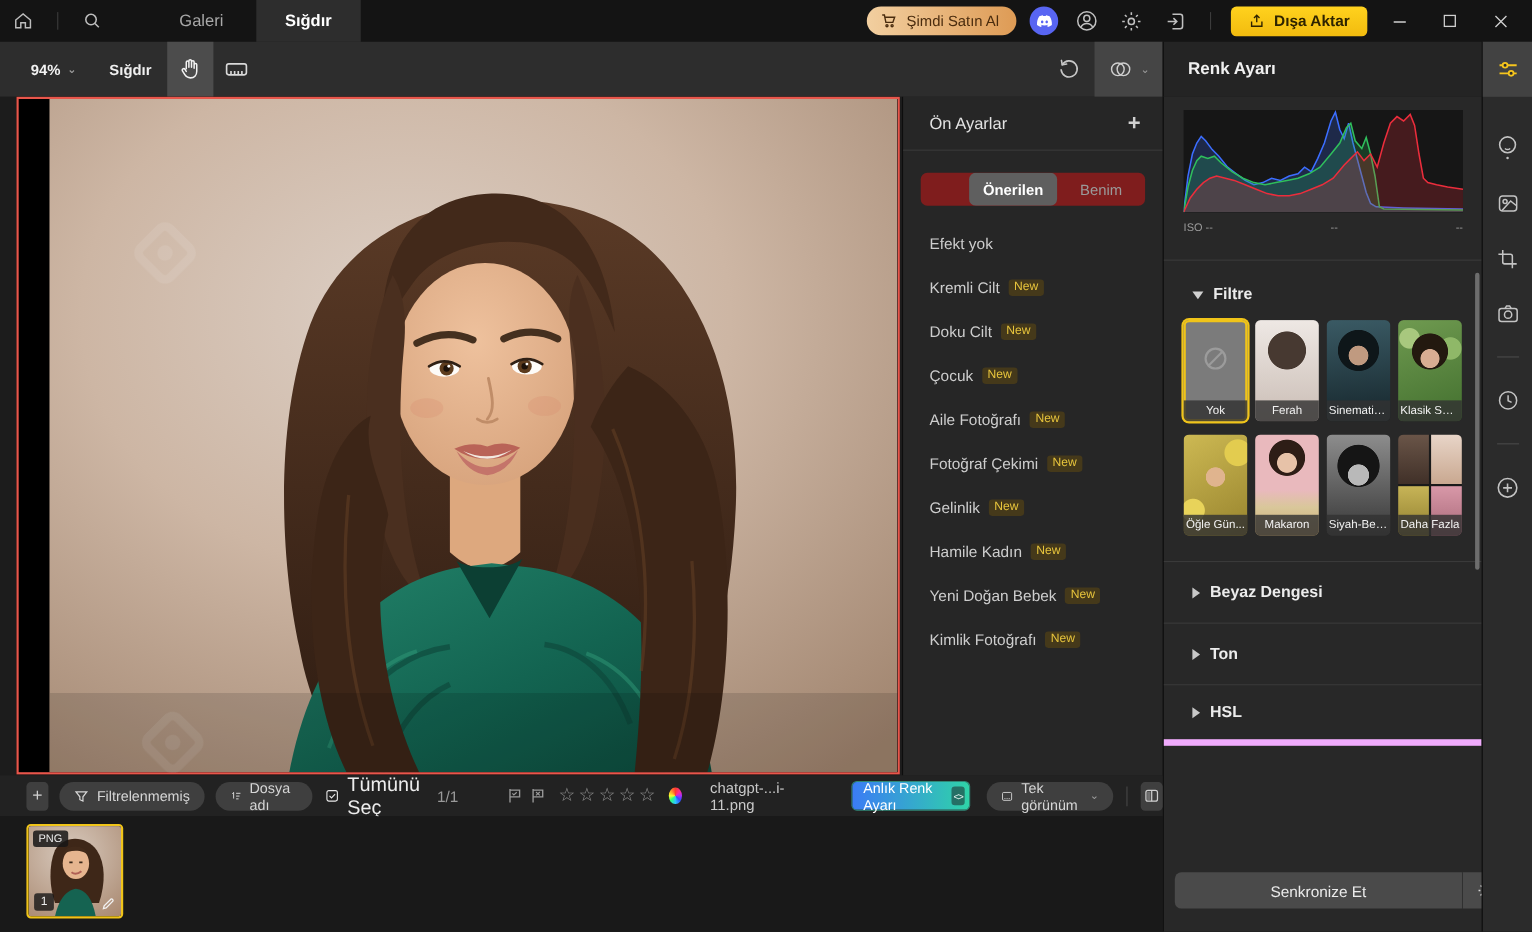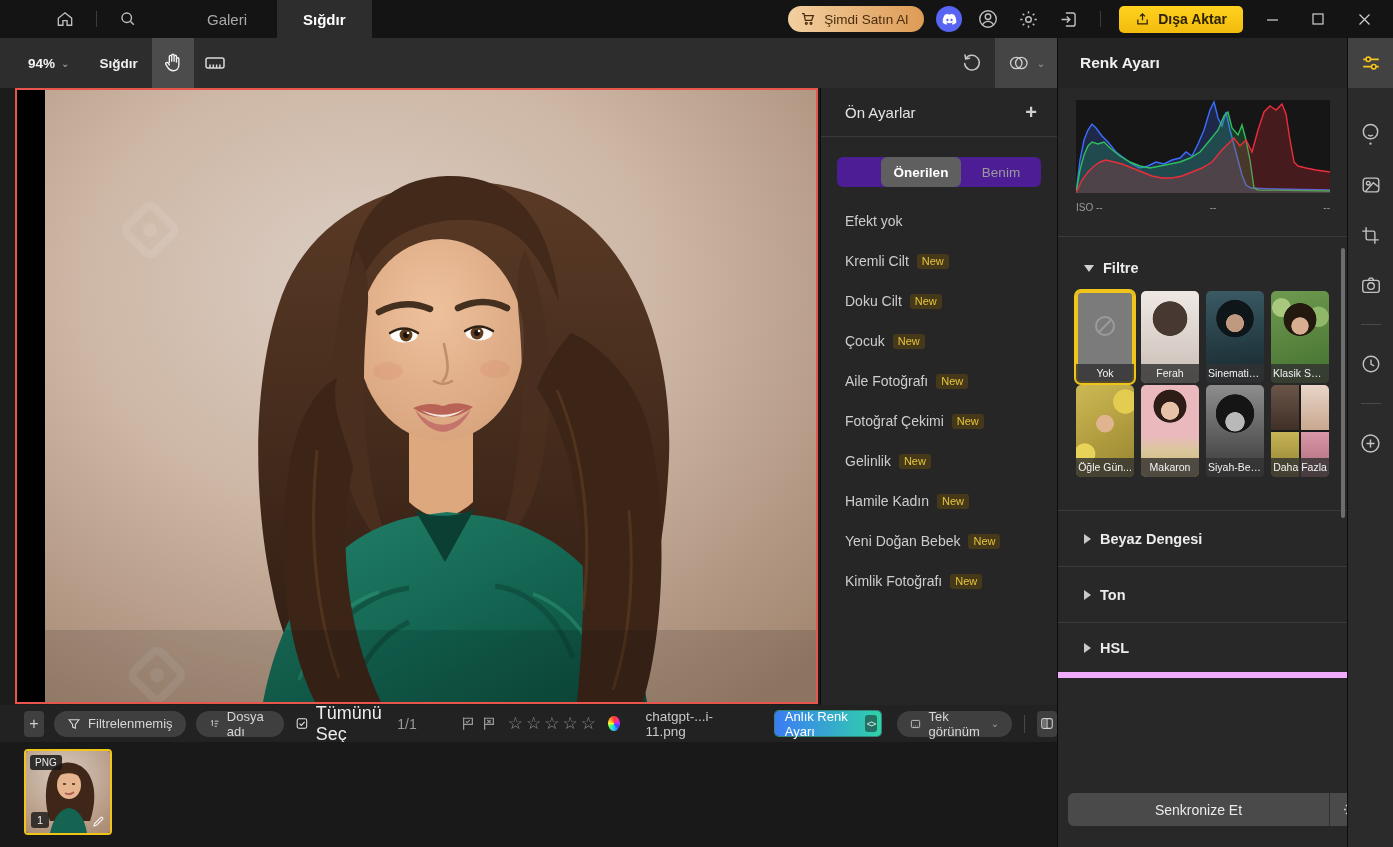--- a/index.html
+++ b/index.html
@@ -10,21 +10,21 @@
     font-family:"Liberation Sans","DejaVu Sans",sans-serif;
     color:#d8d8d8;
     overflow:hidden;
     font-size:14px;
   }
   .abs { position:absolute; }
   svg { display:block; }
 
   
   .titlebar { left:0; top:0; width:1393px; height:38px; background:#141414; display:flex; align-items:center; }
-  .tb-left { display:flex; align-items:center; padding-left:24px; gap:4px; height:100%;margin-left:20px; }
+  .tb-left { display:flex; align-items:center; gap:4px; height:100%; }
   .tb-icon { width:42px; height:38px; display:flex; align-items:center; justify-content:center; color:#bdbdbd; cursor:pointer; }
   .tb-div { width:1px; height:16px; background:#3c3c3c; margin:0 6px; }
   .tab { height:38px; display:flex; align-items:center; padding:0 26px; font-size:15px; color:#a9a9a9; cursor:pointer; }
   .tab.active { background:#2d2d2d; color:#fff; font-weight:bold; }
   .tb-right { margin-left:auto; display:flex; align-items:center; gap:12px; padding-right:12px; height:100%; }
   .buy-btn { display:flex; align-items:center; gap:8px; height:26px; padding:0 16px 0 12px; border-radius:13px;
              background:linear-gradient(90deg,#f2cfa0,#de9b55); color:#4a2c0e; font-size:13.5px; cursor:pointer; }
   .discord { width:26px; height:26px; border-radius:50%; background:#5865f2; display:flex; align-items:center; justify-content:center; cursor:pointer; }
   .ghost-ic { width:28px; height:28px; display:flex; align-items:center; justify-content:center; color:#c0c0c0; cursor:pointer; }
   .export-btn { display:flex; align-items:center; gap:8px; height:27px; padding:0 16px; border-radius:5px;
@@ -45,41 +45,41 @@
 
   
   .canvas-area { left:0; top:88px; width:820px; height:617px; background:#1c1c1c; }
   .canvas-frame { position:absolute; left:15px; top:0; width:803px; height:616px; border:2px solid #e8564b; background:#000; overflow:hidden; }
 
   
   .presets { left:820px; top:88px; width:237px; height:617px; background:#262626; border-left:1px solid #0d0d0d; }
   .presets-header { height:49px; border-bottom:1px solid #3a3a3a; display:flex; align-items:center; padding:0 20px 0 24px; }
   .presets-title { font-size:15px; color:#e3e3e3; }
   .add-preset { margin-left:auto; color:#cfcfcf; font-size:20px; font-weight:bold; cursor:pointer; line-height:1; }
-  .seg-tabs { margin:20px 16px 0 16px; height:30px; background:#4c1d95; border-radius:6px; display:grid; grid-template-columns:1fr 1fr; overflow:hidden;padding-left:44px; }
+  .seg-tabs { margin:20px 16px 0 16px; height:30px; background:#7f1d1d; border-radius:6px; display:grid; grid-template-columns:1fr 1fr; overflow:hidden;padding-left:44px; }
   .seg { display:flex; align-items:center; justify-content:center; font-size:13.5px; color:#9a9a9a; cursor:pointer; border-radius:6px; }
   .seg.active { background:#5f5f5f; color:#fff; font-weight:bold; }
   .preset-list { margin-top:14px; }
   .preset-item { height:40px; display:flex; align-items:center; padding-left:24px; cursor:pointer; }
   .preset-label { font-size:14px; color:#cdcdcd; }
   .new-badge { margin-left:8px; background:#45391a; color:#e7c43c; font-size:11px; padding:2px 5px; border-radius:3px; line-height:1; }
 
   
   .color-header { left:1057px; top:38px; width:290px; height:50px; background:#242424; border-left:1px solid #0d0d0d; display:flex; align-items:center; padding-left:22px; }
   .color-title { font-size:15.5px; font-weight:bold; color:#f0f0f0; }
   .color-panel { left:1057px; top:88px; width:290px; height:759px; background:#282828; border-left:1px solid #0d0d0d; }
   .histogram { position:absolute; left:18px; top:12px; width:254px; height:93px; background:#161616; }
   .iso-row { position:absolute; left:18px; top:114px; width:254px; display:flex; justify-content:space-between; color:#9a9a9a; font-size:10px; }
   .cp-div { position:absolute; left:0; width:100%; height:1px; background:#3a3a3a; }
   .sec-head { display:flex; align-items:center; gap:9px; cursor:pointer; }
   .tri-down { width:0; height:0; border-left:5px solid transparent; border-right:5px solid transparent; border-top:7px solid #d0d0d0; }
   .tri-right { width:0; height:0; border-top:5px solid transparent; border-bottom:5px solid transparent; border-left:7px solid #c8c8c8; }
   .sec-title { font-size:14.5px; font-weight:bold; color:#ececec; }
   .filter-head { position:absolute; left:26px; top:172px; }
-  .thumb-grid { position:absolute; left:18px; top:203px; width:254px; display:grid; grid-template-columns:repeat(4,58px); gap:2px 7px; }
+  .thumb-grid { position:absolute; left:18px; top:203px; width:254px; display:grid; grid-template-columns:repeat(4,58px); gap:12px 7px; }
   .f-tile { position:relative; width:58px; height:92px; border-radius:5px; overflow:hidden; cursor:pointer; background:#555; }
   .f-tile.selected { box-shadow:0 0 0 2px #f0c419 inset, 0 0 0 2px #f0c419; }
   .f-label { position:absolute; left:0; right:0; bottom:0; padding:3px 2px 4px 2px; background:rgba(50,50,50,.82);
              font-size:10.5px; color:#f2f2f2; text-align:center; white-space:nowrap; overflow:hidden; text-overflow:ellipsis; }
   .none-ic { position:absolute; left:50%; top:38%; transform:translate(-50%,-50%); }
   .t1 { background:#7b7b7b; }
   .t2 { background: radial-gradient(circle at 50% 30%, #473931 0 24%, rgba(0,0,0,0) 25%), linear-gradient(#eee8e4,#cabdb5); }
   .t3 { background: radial-gradient(circle at 50% 35%, #c09a80 0 13%, rgba(0,0,0,0) 14%),
                     radial-gradient(circle at 50% 30%, #0e1619 0 26%, rgba(0,0,0,0) 27%),
                     linear-gradient(175deg,#3a5a64,#16262c); }

